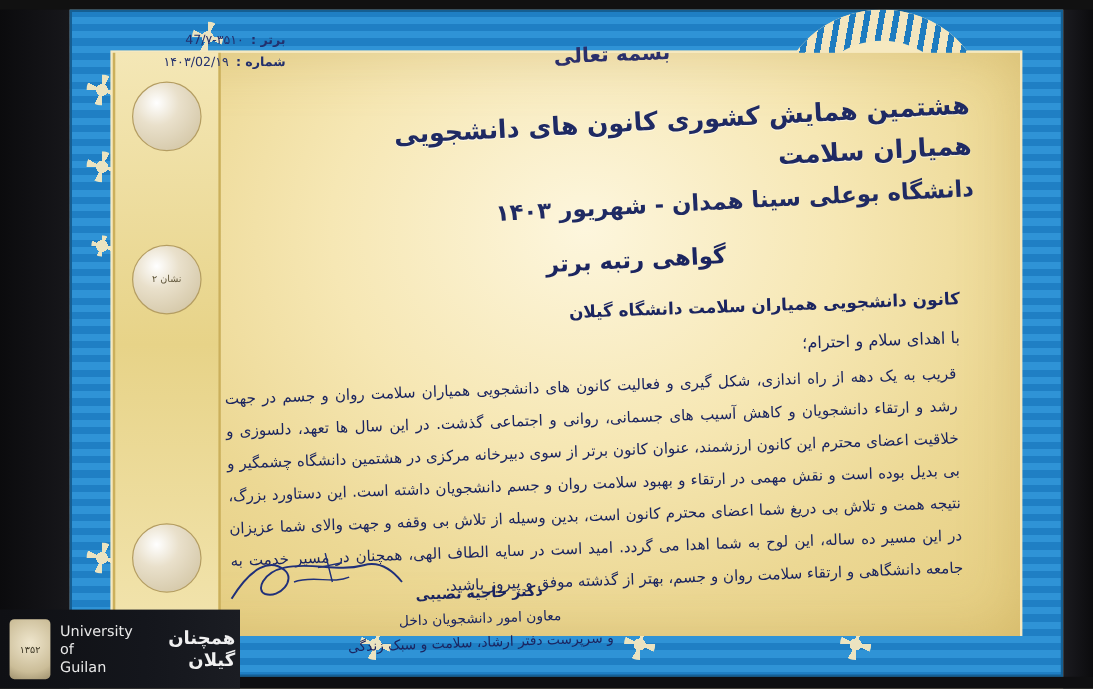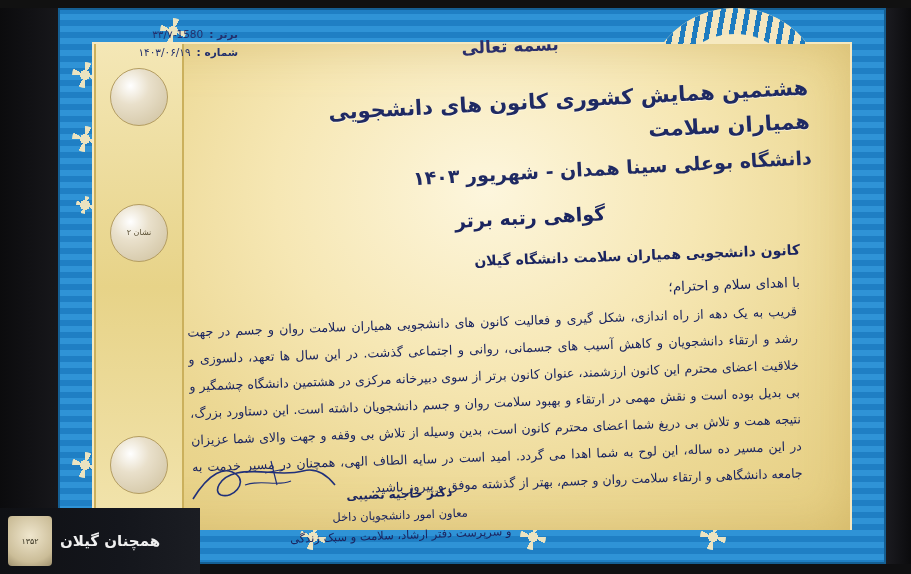--- a/index.html
+++ b/index.html
@@ -269,25 +269,25 @@
       <div class="medallion" style="top:24px;"></div>
       <div class="medallion" style="top:160px;">
         <span>نشان ۲</span>
       </div>
       <div class="medallion" style="top:392px;"></div>
     </div>
 
     <div class="meta">
       <div class="row">
         <span class="lbl">برتر :</span>
-        <span>۳۳/۷-1580</span>
+        <span>47/۷-۳۵۱۰</span>
       </div>
       <div class="row">
         <span class="lbl">شماره :</span>
-        <span>۱۴۰۳/۰۶/۱۹</span>
+        <span>۱۴۰۳/02/۱۹</span>
       </div>
     </div>
 
     <div class="besmeh">بسمه تعالی</div>
 
     <div class="title-block">
       <div class="title-1 rtl">هشتمین همایش کشوری کانون های دانشجویی همیاران سلامت</div>
       <div class="title-2 rtl">دانشگاه بوعلی سینا همدان - شهریور ۱۴۰۳</div>
     </div>
 
@@ -314,16 +314,20 @@
 
   <div class="edge-left"></div>
   <div class="edge-right"></div>
   <div class="edge-top"></div>
   <div class="edge-bottom"></div>
 
   <div class="uni-band">
     <div class="seal">
       <span>۱۳۵۲</span>
     </div>
+    <div>
+      <div class="en">University of</div>
+      <div class="en">Guilan</div>
+    </div>
     <div class="fa">همچنان گیلان</div>
   </div>
 
 </div>
 
 </body></html>

